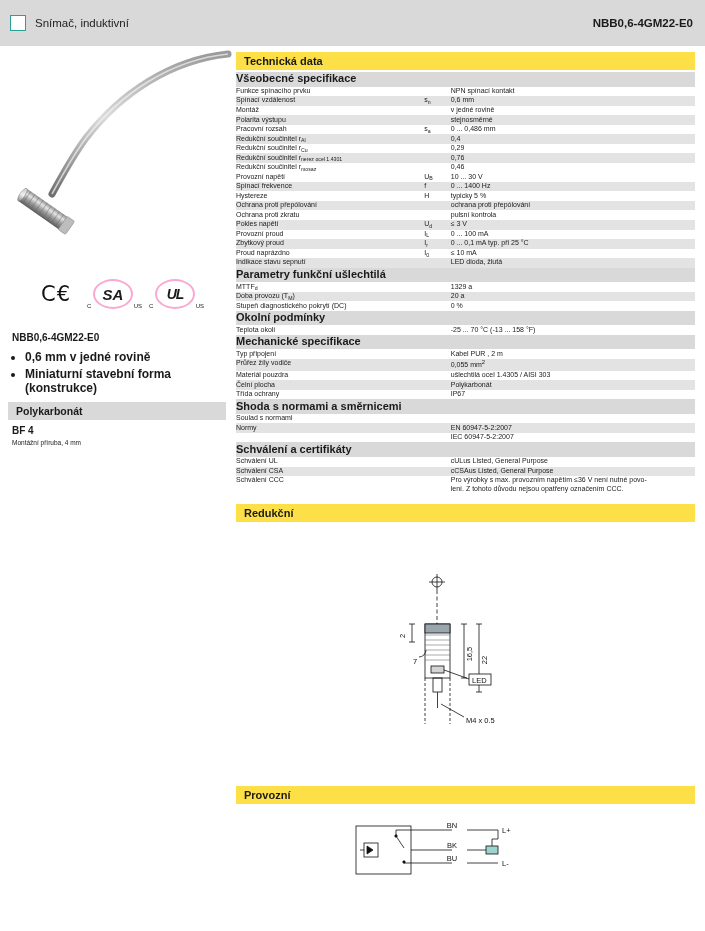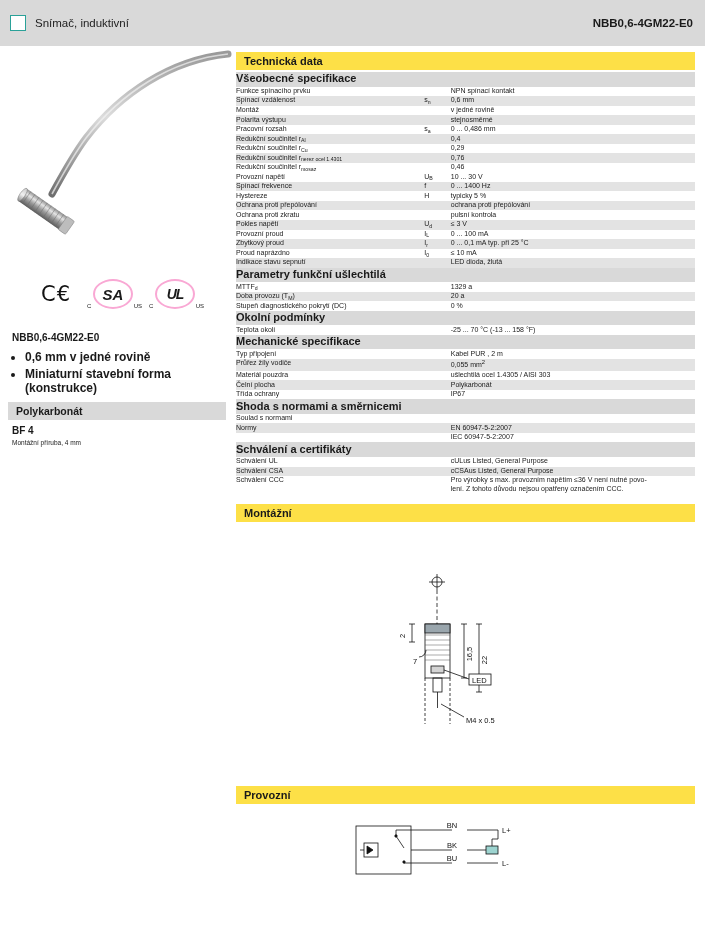--- a/index.html
+++ b/index.html
@@ -439,21 +439,21 @@
             <td class="c3">cCSAus Listed, General Purpose</td>
           </tr>
           <tr>
             <td class="c1">Schválení CCC</td>
             <td class="c2"></td>
             <td class="c3">Pro výrobky s max. provozním napětím ≤36 V není nutné povo-<br>lení. Z tohoto důvodu nejsou opatřeny označením CCC.</td>
           </tr>
         </tbody>
       </table>
 
-    <div class="r-bar" style="margin-top:10px;">Montážní</div>
+    <div class="r-bar" style="margin-top:10px;">Redukční</div>
     <div class="dim-wrap">
       <svg width="460" height="262" viewBox="0 0 460 262">
         <g stroke="#111" fill="none" stroke-width="0.8">
 
           <circle cx="201" cy="58" r="5"></circle>
           <line x1="193" y1="58" x2="209" y2="58"></line>
           <line x1="201" y1="50" x2="201" y2="66"></line>
           <line x1="201" y1="66" x2="201" y2="100" stroke-dasharray="4,2.5"></line>
 
           <rect x="189" y="100" width="25" height="54"></rect>

